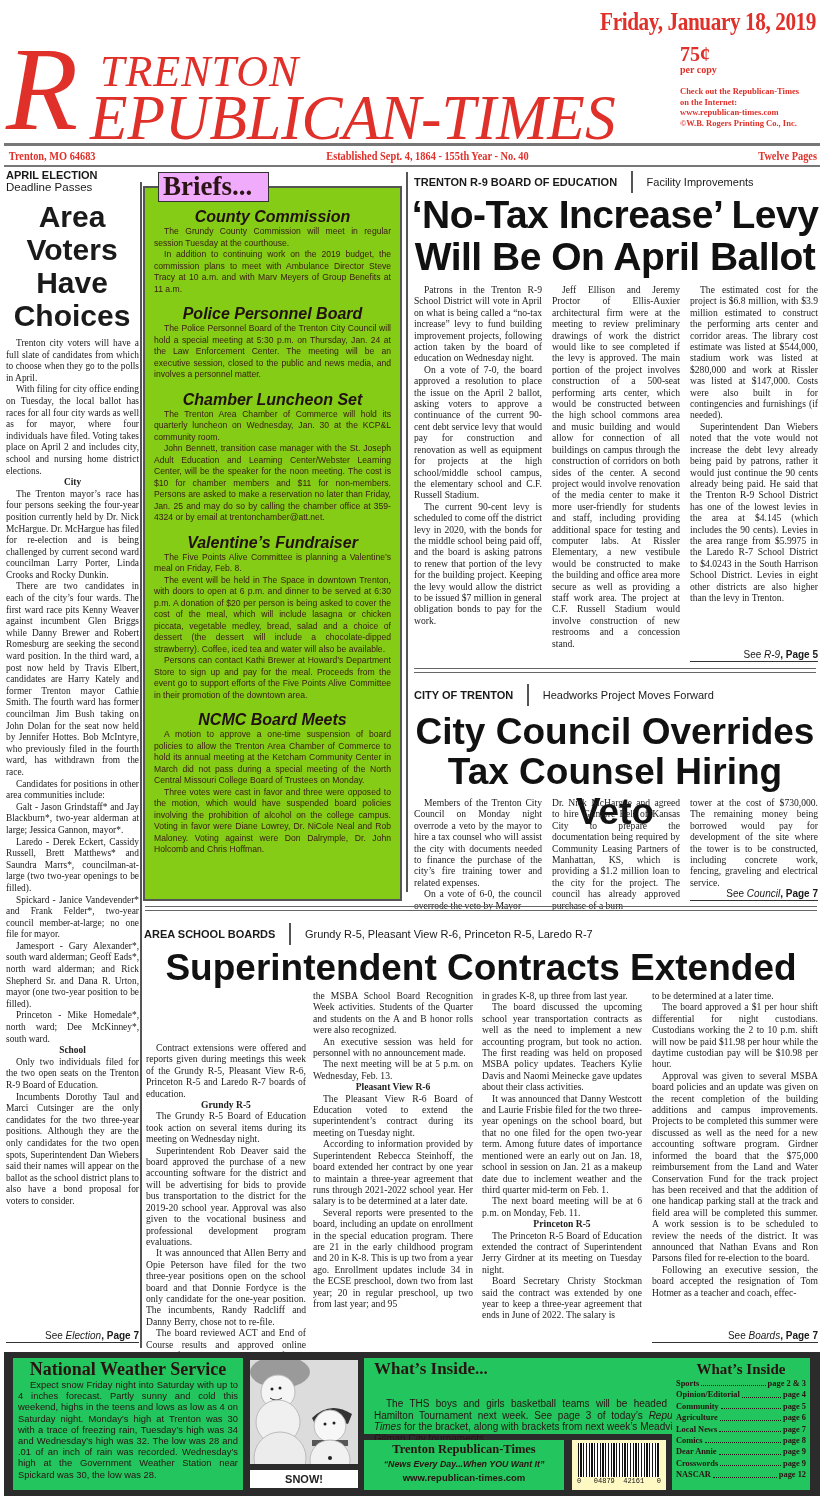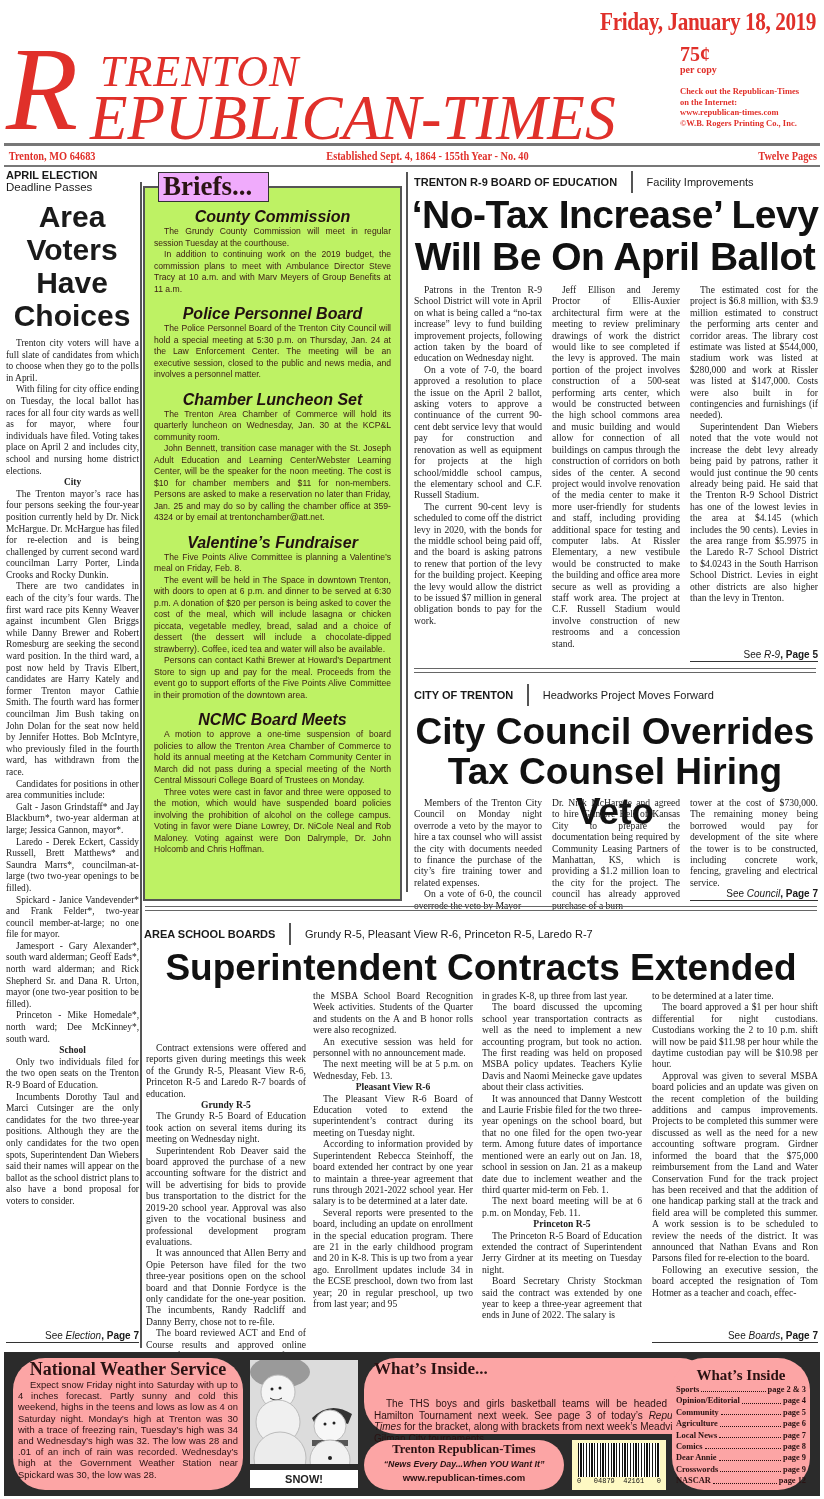--- a/index.html
+++ b/index.html
@@ -29,37 +29,37 @@
   .see i { font-style: italic; }
   .see b { font-weight: bold; }
 
   
   .kicker { font-family: "Liberation Sans", sans-serif; font-weight: bold; font-size: 11px; line-height: 12px; }
   .kicker-sub { font-family: "Liberation Sans", sans-serif; font-size: 11.5px; line-height: 13px; }
   .left-head { left: 4px; top: 200px; width: 136px; text-align: center; font-family: "Liberation Sans", sans-serif; font-weight: bold; font-size: 30px; line-height: 33px; }
   .vrule { width: 1.5px; background: #555; }
 
   
-  .briefs { left: 143px; top: 186px; width: 259px; height: 715px; background: #bef264; border: 2px solid #555; }
+  .briefs { left: 143px; top: 186px; width: 259px; height: 715px; background: #84cc16; border: 2px solid #555; }
   .briefs-tab { left: 158px; top: 172px; width: 111px; height: 30px; background: #f0abfc; border: 1.5px solid #333; font-family: "Liberation Serif", serif; font-weight: bold; font-size: 27px; line-height: 27px; color: #2a1414; padding-left: 4px; }
   .brief-h { font-family: "Liberation Sans", sans-serif; font-weight: bold; font-style: italic; font-size: 16px; line-height: 18px; text-align: center; color: #221111; margin-top: 10px; }
   .brief-b { font-family: "Liberation Sans", sans-serif; font-size: 8.6px; line-height: 11.5px; text-align: justify; color: #3a1a14; }
   .brief-b p { text-indent: 10px; }
 
   
   .sec-label { font-family: "Liberation Sans", sans-serif; font-size: 11px; display: flex; align-items: center; }
   .sec-label .k { font-weight: bold; }
   .sec-label .bar { width: 1.5px; height: 22px; background: #555; margin: 0 14px; }
   .headline { font-family: "Liberation Sans", sans-serif; font-weight: bold; text-align: center; color: #111; letter-spacing: -0.5px; }
 
   .dbl-rule { height: 5px; border-top: 1.5px solid #666; border-bottom: 1.5px solid #666; }
 
   
   .band { left: 4px; top: 1352px; width: 816px; height: 144px; background: #2b2b2b; }
-  .red-box { background: #fca5a5; border-radius: 32px; }
+  .red-box { background: #22c55e; }
   .nws-title { font-family: "Liberation Serif", serif; font-weight: bold; font-size: 18px; line-height: 19px; text-align: center; color: #2a1212; }
   .nws-body { font-family: "Liberation Sans", sans-serif; font-size: 9.4px; line-height: 11.2px; text-align: justify; color: #2a1212; }
   .nws-body { text-indent: 12px; }
   .wi-title { font-family: "Liberation Serif", serif; font-weight: bold; font-size: 17px; line-height: 18px; color: #2a1212; }
   .toc-row { display: flex; justify-content: space-between; font-family: "Liberation Serif", serif; font-weight: bold; font-size: 8.4px; line-height: 11.4px; color: #2a1212; overflow: hidden; white-space: nowrap; }
   .toc-row .dots { flex: 1; border-bottom: 1px dotted #2a1212; margin: 0 2px 3px 2px; }
 </style>
 </head>
 <body>
 
@@ -274,21 +274,21 @@
   <div style="font-family:'Liberation Serif',serif; font-weight:bold; font-size:12.5px; line-height:15px; color:#2a1212;">Trenton Republican-Times</div>
   <div style="font-family:'Liberation Sans',sans-serif; font-weight:bold; font-style:italic; font-size:8.8px; line-height:14px; color:#2a1212;">“News Every Day...When YOU Want It”</div>
   <div style="font-family:'Liberation Sans',sans-serif; font-weight:bold; font-size:9.5px; line-height:13px; color:#2a1212;">www.republican-times.com</div>
 </div>
 
 <div class="abs" style="left:572px; top:1440px; width:94px; height:50px; background:#fef9c3; overflow:hidden;">
   <div style="margin:3px 6px 0 6px; height:34px; background: repeating-linear-gradient(90deg, #111 0 1px, #fff 1px 2px, #111 2px 4px, #fff 4px 5px, #111 5px 6px, #fff 6px 8px, #111 8px 9px, #fff 9px 11px);"></div>
   <div style="font-family:'Liberation Mono',monospace; font-size:7px; text-align:center; white-space:pre; color:#111;">0   04879  42161   0</div>
 </div>
 
-<div class="abs red-box" style="left:672px; top:1358px; width:138px; height:132px; padding:8px 4px;">
+<div class="abs red-box" style="left:672px; top:1358px; width:138px; height:132px; padding:2px 4px;">
   <div class="wi-title" style="text-align:center; font-size:15px; line-height:18px;">What’s Inside</div>
   <div class="toc-row">
       <span>Sports</span>
       <span class="dots"></span>
       <span>page 2 &amp; 3</span>
     </div>
   <div class="toc-row">
       <span>Opinion/Editorial</span>
       <span class="dots"></span>
       <span>page 4</span>

